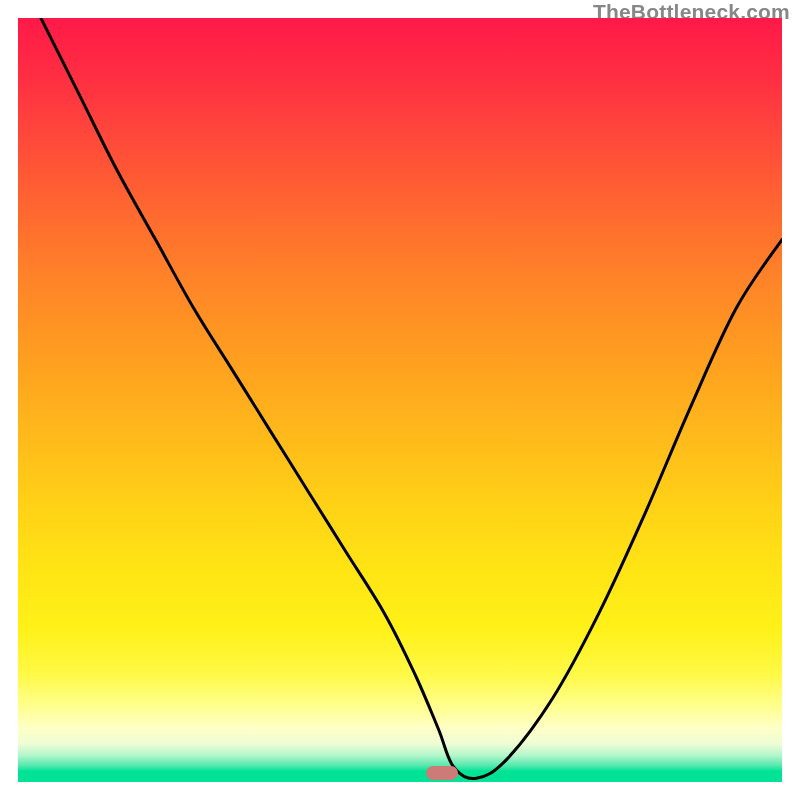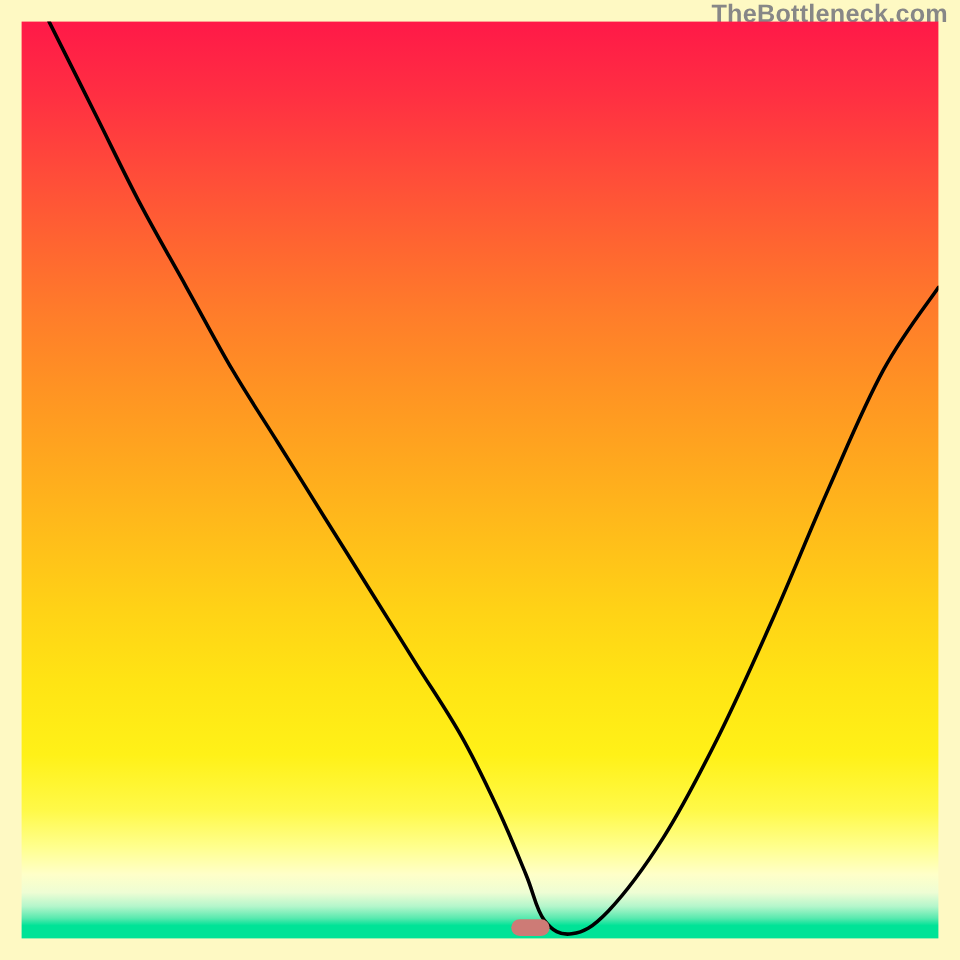--- a/index.html
+++ b/index.html
@@ -8,21 +8,21 @@
     width: 800px;
     height: 800px;
     overflow: hidden;
     background: #000;
     font-family: Arial, Helvetica, sans-serif;
   }
   .stage {
     position: relative;
     width: 800px;
     height: 800px;
-    background: #fef9c3;
+    background: #ffffff;
     text-decoration: underline;
   }
   .plot {
     position: absolute;
     left: 18px;
     top: 18px;
     width: 764px;
     height: 764px;
     background: linear-gradient(to bottom,
       #ff1948 0%,

